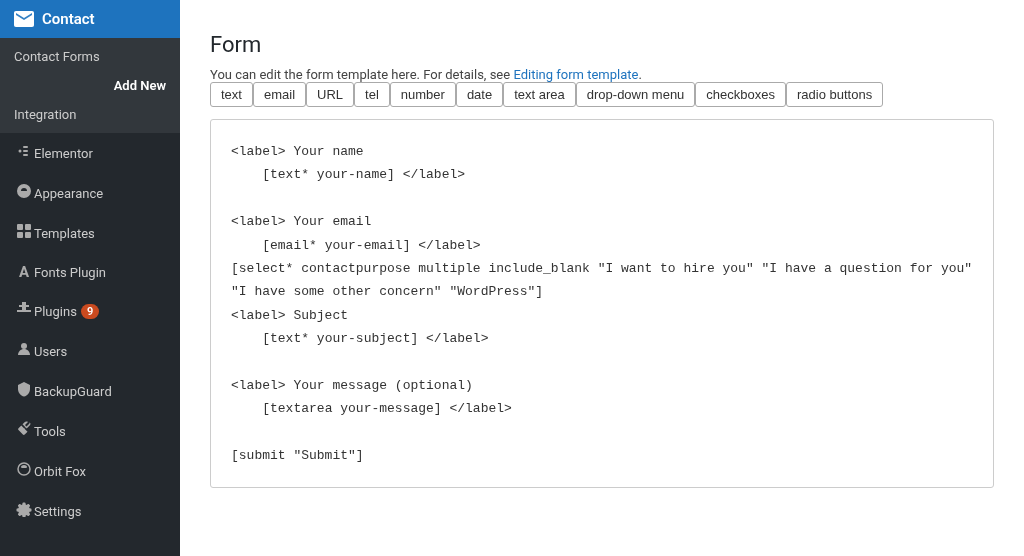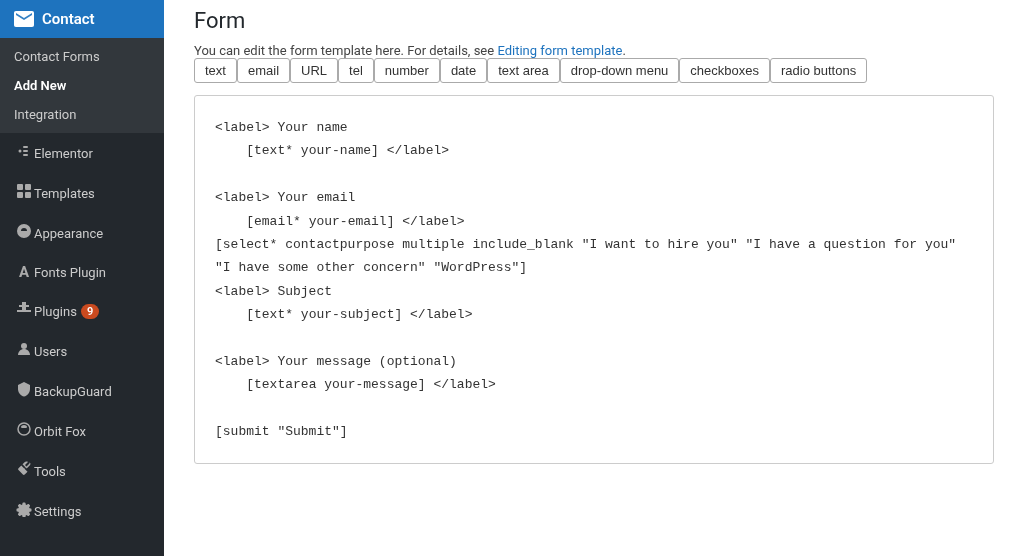--- a/index.html
+++ b/index.html
@@ -1,20 +1,20 @@
 <!DOCTYPE html>
 <html><head>
   <meta charset="utf-8">
   <style>
     * { box-sizing: border-box; margin: 0; padding: 0; }
     body { font-family: -apple-system, BlinkMacSystemFont, "Segoe UI", Roboto, sans-serif; font-size: 13px; background: #f1f1f1; display: flex; height: 556px; overflow: hidden; }
 
     
     #sidebar {
-      width: 164px;
+      width: 180px;
       background: #23282d;
       color: #eee;
       flex-shrink: 0;
       display: flex;
       flex-direction: column;
       height: 100%;
       overflow-y: auto;
     }
 
     .sidebar-header {
@@ -38,20 +38,21 @@
       padding: 7px 14px;
       color: #ccc;
       text-decoration: none;
       font-size: 13px;
       cursor: pointer;
     }
 
     .sidebar-submenu a.active {
       color: #fff;
       font-weight: 600;
+      text-align: right;
     }
 
     .sidebar-item {
       display: flex;
       align-items: center;
       padding: 10px 14px;
       color: #ccc;
       cursor: pointer;
       text-decoration: none;
       font-size: 13px;
@@ -72,21 +73,21 @@
       font-size: 11px;
       font-weight: 600;
       margin-left: 4px;
     }
 
     
     #main {
       flex: 1;
       background: #fff;
       overflow-y: auto;
-      padding: 8px 30px;
+      padding: 32px 30px;
     }
 
     .page-title {
       font-size: 22px;
       font-weight: 400;
       color: #23282d;
       margin-bottom: 10px;
     }
 
     .form-description {
@@ -159,39 +160,39 @@
           <rect x="7" y="7" width="5" height="2" rx="1"></rect>
           <rect x="7" y="11" width="5" height="2" rx="1"></rect>
         </svg>
     </span>
     <span>Elementor</span>
   </a>
 
   <a class="sidebar-item">
     <span class="sidebar-icon">
       <svg viewBox="0 0 16 16" width="16" height="16" fill="#aaa">
+          <path d="M8 1a7 7 0 100 14A7 7 0 008 1zM5 8a3 3 0 016 0H5z"></path>
+        </svg>
+    </span>
+    <span>Appearance</span>
+  </a>
+
+  <a class="sidebar-item">
+    <span class="sidebar-icon">
+      <svg viewBox="0 0 16 16" width="16" height="16" fill="#aaa">
           <rect x="1" y="1" width="6" height="6" rx="1"></rect>
           <rect x="9" y="1" width="6" height="6" rx="1"></rect>
           <rect x="1" y="9" width="6" height="6" rx="1"></rect>
           <rect x="9" y="9" width="6" height="6" rx="1"></rect>
         </svg>
     </span>
     <span>Templates</span>
   </a>
 
   <a class="sidebar-item">
-    <span class="sidebar-icon">
-      <svg viewBox="0 0 16 16" width="16" height="16" fill="#aaa">
-          <path d="M8 1a7 7 0 100 14A7 7 0 008 1zM5 8a3 3 0 016 0H5z"></path>
-        </svg>
-    </span>
-    <span>Appearance</span>
-  </a>
-
-  <a class="sidebar-item">
     <span class="sidebar-icon" style="color:#aaa;font-weight:bold;font-size:15px;">A</span>
     <span>Fonts Plugin</span>
   </a>
 
   <a class="sidebar-item">
     <span class="sidebar-icon">
       <svg viewBox="0 0 16 16" width="16" height="16" fill="#aaa">
           <path d="M6 1v3H3v2h3v3H1v2h14v-2h-5V6h3V4h-3V1H6z"></path>
         </svg>
     </span>
@@ -214,34 +215,34 @@
       <svg viewBox="0 0 16 16" width="16" height="16" fill="#aaa">
           <path d="M8 1L2 4v4c0 3.5 2.5 6.8 6 7.6 3.5-.8 6-4.1 6-7.6V4L8 1z"></path>
         </svg>
     </span>
     <span>BackupGuard</span>
   </a>
 
   <a class="sidebar-item">
     <span class="sidebar-icon">
       <svg viewBox="0 0 16 16" width="16" height="16" fill="#aaa">
+          <path d="M13.5 2.5l-3 3-1.5-1.5 3-3C11 .5 9.5.3 8.3 1.5L6.5 3.3l3.2 3.2-1.2 1.2L5.3 4.5 2.5 7.3c-.5.5-.5 1.3 0 1.8l4.4 4.4c.5.5 1.3.5 1.8 0l2.8-2.8-3.2-3.2 1.2-1.2 1.2 1.2 3-3c1.2-1.2 1-2.7-.3-3z"></path>
+        </svg>
+    </span>
+    <span>Tools</span>
+  </a>
+
+  <a class="sidebar-item">
+    <span class="sidebar-icon">
+      <svg viewBox="0 0 16 16" width="16" height="16" fill="#aaa">
           <circle cx="8" cy="8" r="6" stroke="#aaa" stroke-width="1.5" fill="none"></circle>
           <path d="M5 6c0-1 1-2 3-2s3 1 3 2-1 1-3 1-3 0-3-1z"></path>
         </svg>
     </span>
     <span>Orbit Fox</span>
-  </a>
-
-  <a class="sidebar-item">
-    <span class="sidebar-icon">
-      <svg viewBox="0 0 16 16" width="16" height="16" fill="#aaa">
-          <path d="M13.5 2.5l-3 3-1.5-1.5 3-3C11 .5 9.5.3 8.3 1.5L6.5 3.3l3.2 3.2-1.2 1.2L5.3 4.5 2.5 7.3c-.5.5-.5 1.3 0 1.8l4.4 4.4c.5.5 1.3.5 1.8 0l2.8-2.8-3.2-3.2 1.2-1.2 1.2 1.2 3-3c1.2-1.2 1-2.7-.3-3z"></path>
-        </svg>
-    </span>
-    <span>Tools</span>
   </a>
 
   <a class="sidebar-item">
     <span class="sidebar-icon">
       <svg viewBox="0 0 16 16" width="16" height="16" fill="#aaa">
           <path d="M8 5a3 3 0 100 6A3 3 0 008 5zm6.9 2.5l-1.3-.2c-.1-.4-.3-.8-.5-1.1l.8-1c.2-.3.2-.6 0-.9l-1.2-1.2c-.3-.2-.6-.2-.9 0l-1 .8c-.3-.2-.7-.4-1.1-.5L9.5 2c-.1-.4-.4-.6-.8-.6H7.3c-.4 0-.7.2-.8.6l-.2 1.4c-.4.1-.8.3-1.1.5l-1-.8c-.3-.2-.6-.2-.9 0L2.1 4.3c-.2.3-.2.6 0 .9l.8 1c-.2.3-.4.7-.5 1.1l-1.3.2c-.4.1-.6.4-.6.8v1.4c0 .4.2.7.6.8l1.3.2c.1.4.3.8.5 1.1l-.8 1c-.2.3-.2.6 0 .9l1.2 1.2c.3.2.6.2.9 0l1-.8c.3.2.7.4 1.1.5l.2 1.3c.1.4.4.6.8.6h1.4c.4 0 .7-.2.8-.6l.2-1.3c.4-.1.8-.3 1.1-.5l1 .8c.3.2.6.2.9 0l1.2-1.2c.2-.3.2-.6 0-.9l-.8-1c.2-.3.4-.7.5-1.1l1.3-.2c.4-.1.6-.4.6-.8V8.3c0-.4-.2-.7-.6-.8z"></path>
         </svg>
     </span>
     <span>Settings</span>
   </a>

